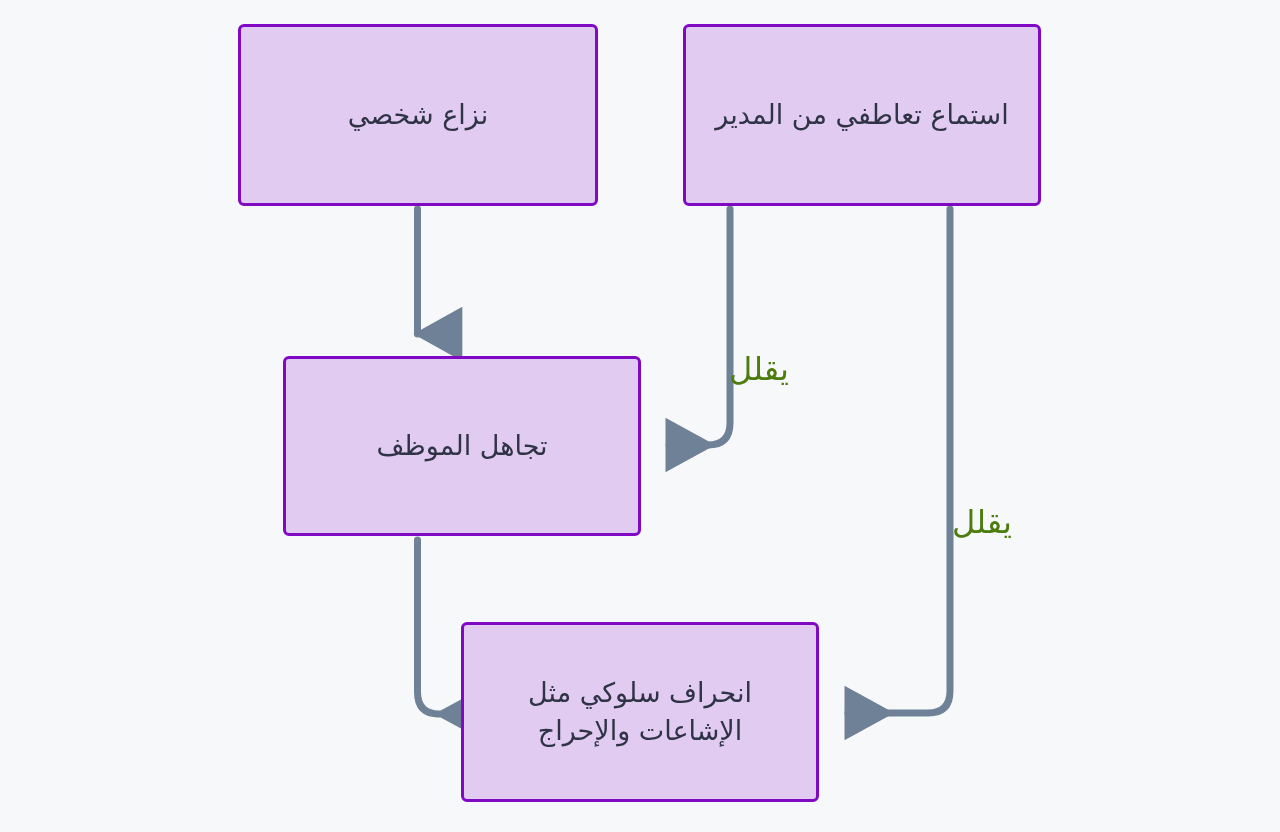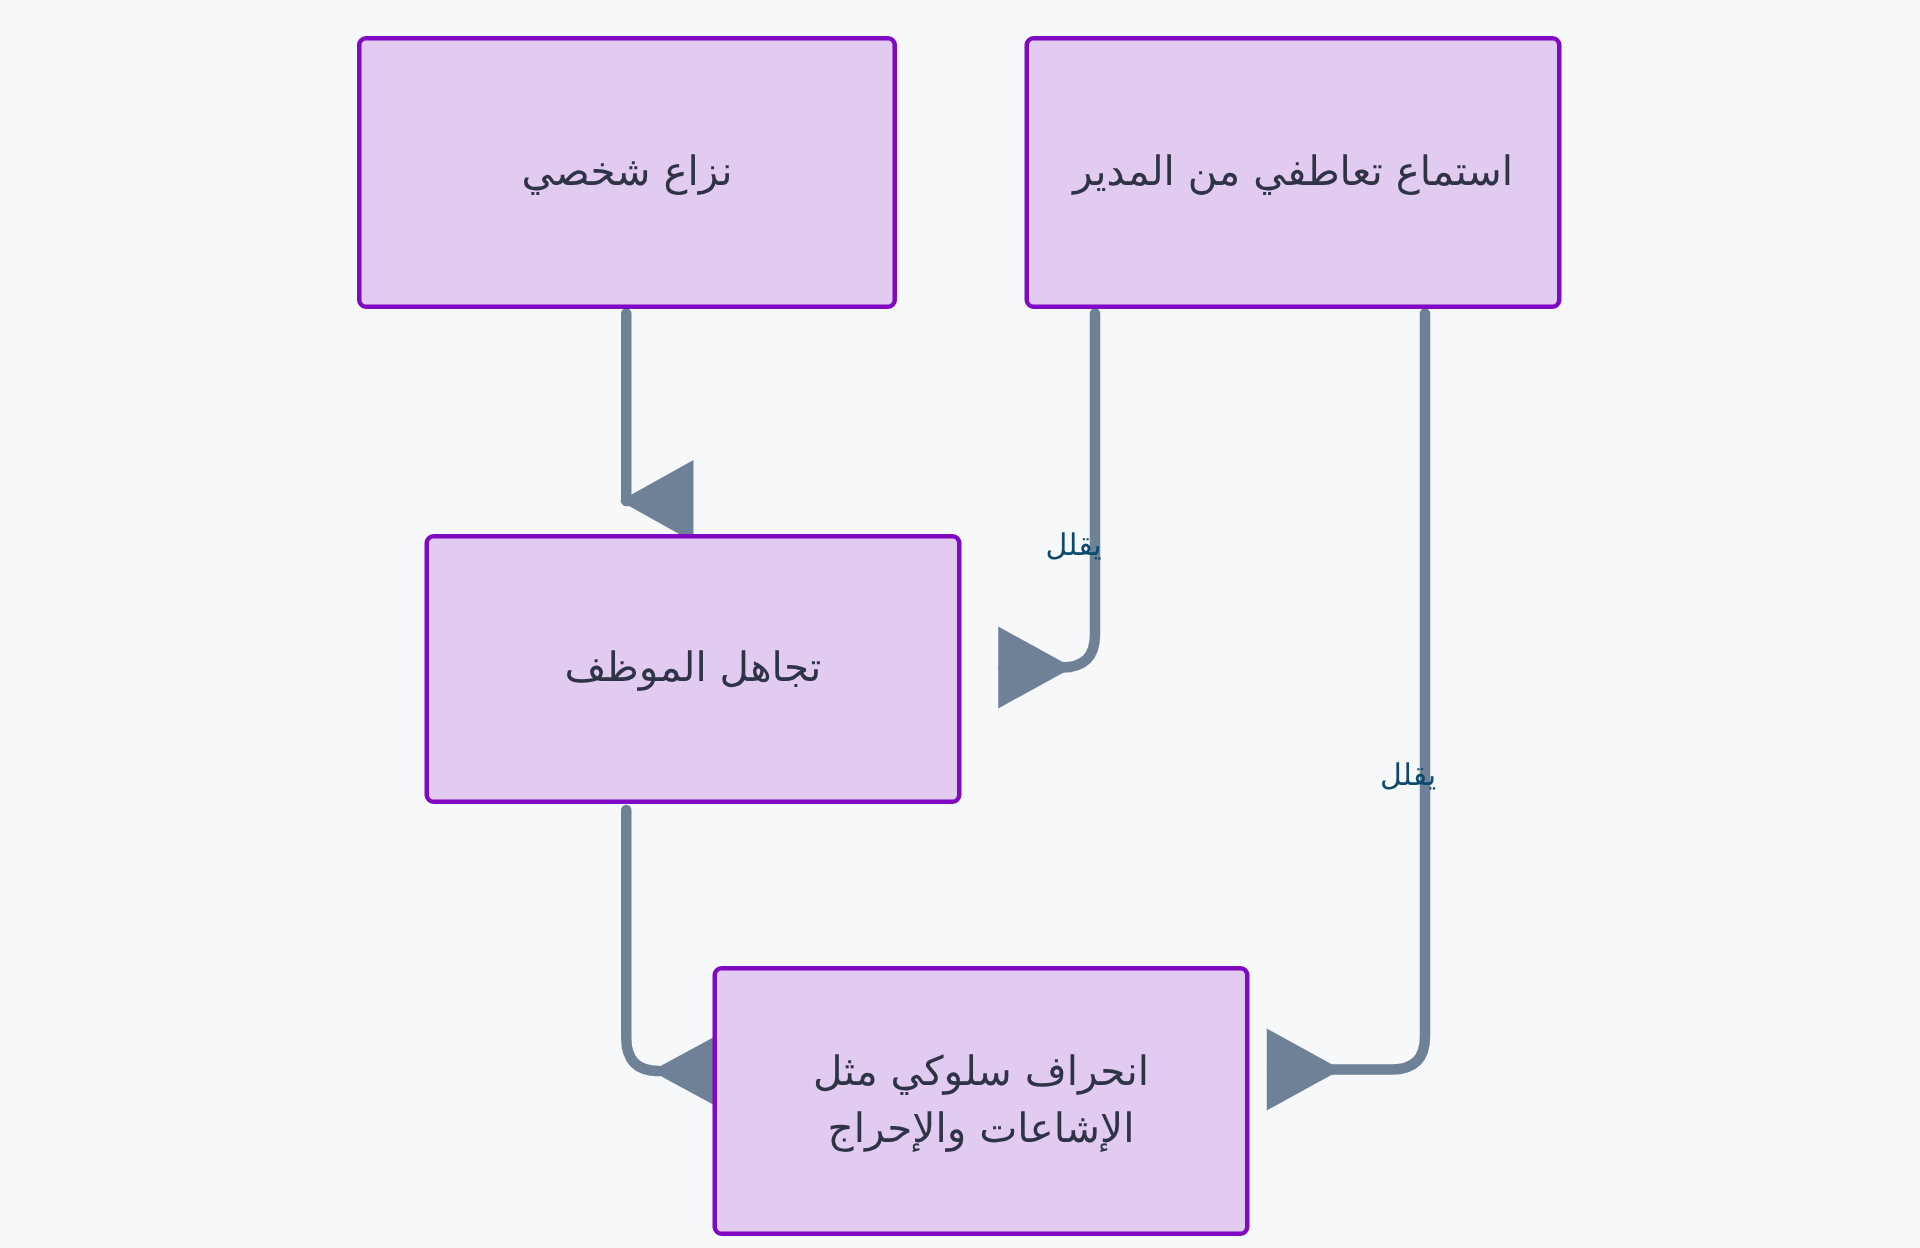--- a/index.html
+++ b/index.html
@@ -45,30 +45,31 @@
     padding: 6px 14px;
     direction: rtl;
   }
   .node-label {
     display: block;
     width: 100%;
   }
   #node-conflict   { left: 238px;  top: 24px;  width: 360px; height: 182px; }
   #node-listening  { left: 683px;  top: 24px;  width: 358px; height: 182px; }
   #node-ignore     { left: 283px;  top: 356px; width: 358px; height: 180px; }
-  #node-deviation  { left: 461px;  top: 644px; width: 358px; height: 180px; margin-left: 14px; }
+  #node-deviation  { left: 461px;  top: 622px; width: 358px; height: 180px; }
 
   .edge-label {
     position: absolute;
-    color: #0c4a6e;
-    font-size: 20px;
+    color: #4d7c0f;
+    font-size: 32px;
     line-height: 1;
     white-space: nowrap;
     direction: rtl;
     background: transparent;
+    margin-left: 32px;
   }
   #edge-label-reduces-1 { left: 697px; top: 353px; }
   #edge-label-reduces-2 { left: 920px; top: 506px; }
 </style>
 </head>
 <body>
 
 <div id="diagram-root">
 
   <svg id="edge-layer" viewBox="0 0 1280 832" xmlns="http://www.w3.org/2000/svg">

